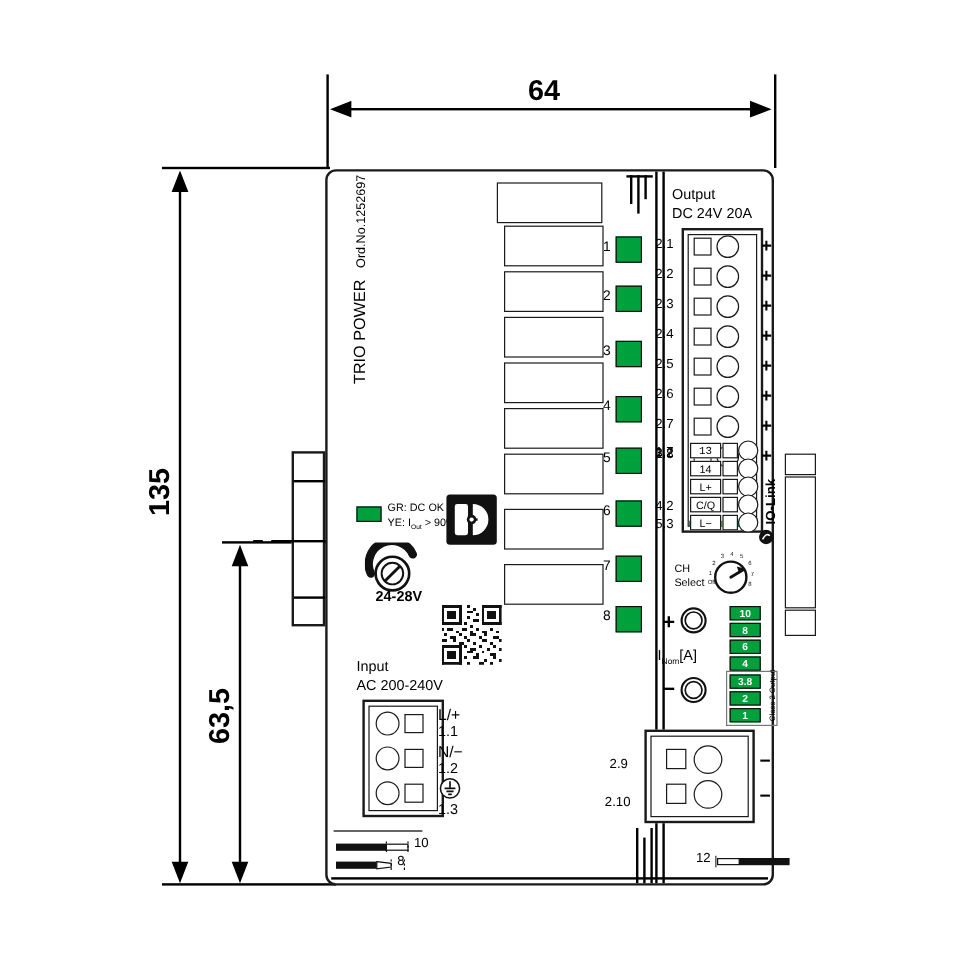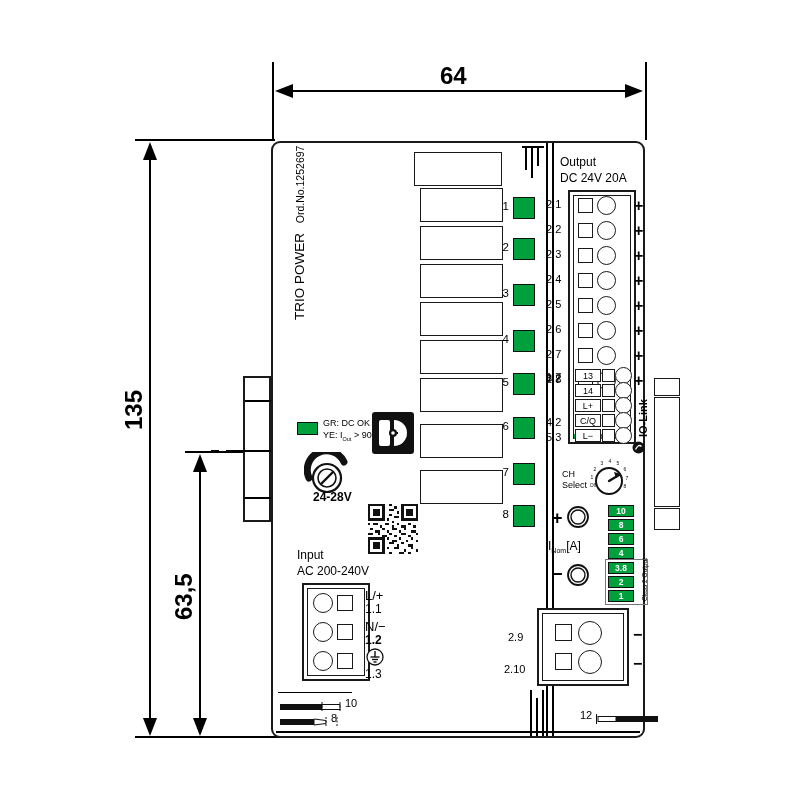--- a/index.html
+++ b/index.html
@@ -275,21 +275,21 @@
   <div class="tsq" style="left:578px;top:348px;width:15px;height:15px;"></div>
   <div class="tcirc" style="left:597px;top:346px;width:19px;height:19px;"></div>
   <div class="plus" style="left:634px;top:348px;">+</div>
 
   <div class="termnum" style="left:546px;top:373px;">2.8</div>
   <div class="tsq" style="left:578px;top:373px;width:15px;height:15px;"></div>
   <div class="tcirc" style="left:597px;top:371px;width:19px;height:19px;"></div>
   <div class="plus" style="left:634px;top:373px;">+</div>
 
   <div class="termnum" style="left:546px;top:371px;">1.7</div>
-  <div class="iolabel" style="left:575px;top:369px;width:26px;height:13px;">13</div>
+  <div class="iolabel" style="left:575px;top:369px;width:26px;height:13px;font-family:Liberation Mono, monospace;">13</div>
   <div class="tsq" style="left:602px;top:369px;width:13px;height:13px;"></div>
   <div class="tcirc" style="left:615px;top:367px;width:17px;height:17px;"></div>
 
   <div class="termnum" style="left:546px;top:372px;">3.2</div>
   <div class="iolabel" style="left:575px;top:384px;width:26px;height:13px;">14</div>
   <div class="tsq" style="left:602px;top:384px;width:13px;height:13px;"></div>
   <div class="tcirc" style="left:615px;top:382px;width:17px;height:17px;"></div>
 
   <div class="termnum" style="left:546px;top:401px;margin-left:40px;">5.1</div>
   <div class="iolabel" style="left:575px;top:399px;width:26px;height:13px;">L+</div>
@@ -478,21 +478,21 @@
   <div class="abs" style="left:307px;top:588px;width:58px;height:88px;border:1.4px solid #1a1a1a;box-sizing:border-box;"></div>
 
   <div class="tcirc" style="left:313px;top:593px;width:20px;height:20px;"></div>
   <div class="tsq" style="left:337px;top:595px;width:16px;height:16px;"></div>
   <div class="txt" style="left:365px;top:589px;font-size:13px;">L/+</div>
   <div class="txt" style="left:365px;top:603px;font-size:12px;">1.1</div>
 
   <div class="tcirc" style="left:313px;top:622px;width:20px;height:20px;"></div>
   <div class="tsq" style="left:337px;top:624px;width:16px;height:16px;"></div>
   <div class="txt" style="left:365px;top:620px;font-size:13px;">N/−</div>
-  <div class="txt" style="left:365px;top:634px;font-size:12px;font-weight:bold;">1.2</div>
+  <div class="txt" style="left:365px;top:634px;font-size:12px;">1.2</div>
 
   <div class="tcirc" style="left:313px;top:651px;width:20px;height:20px;"></div>
   <div class="tsq" style="left:337px;top:653px;width:16px;height:16px;"></div>
   <svg class="abs" style="left:366px;top:648px;" width="18" height="18" viewBox="0 0 18 18">
     <circle cx="9" cy="9" r="8" fill="#fff" stroke="#111" stroke-width="1.3"></circle>
     <line x1="9" y1="3" x2="9" y2="9" stroke="#111" stroke-width="1.4"></line>
     <line x1="4.5" y1="9" x2="13.5" y2="9" stroke="#111" stroke-width="1.4"></line>
     <line x1="6" y1="11.5" x2="12" y2="11.5" stroke="#111" stroke-width="1.4"></line>
     <line x1="7.5" y1="14" x2="10.5" y2="14" stroke="#111" stroke-width="1.4"></line>
   </svg>

